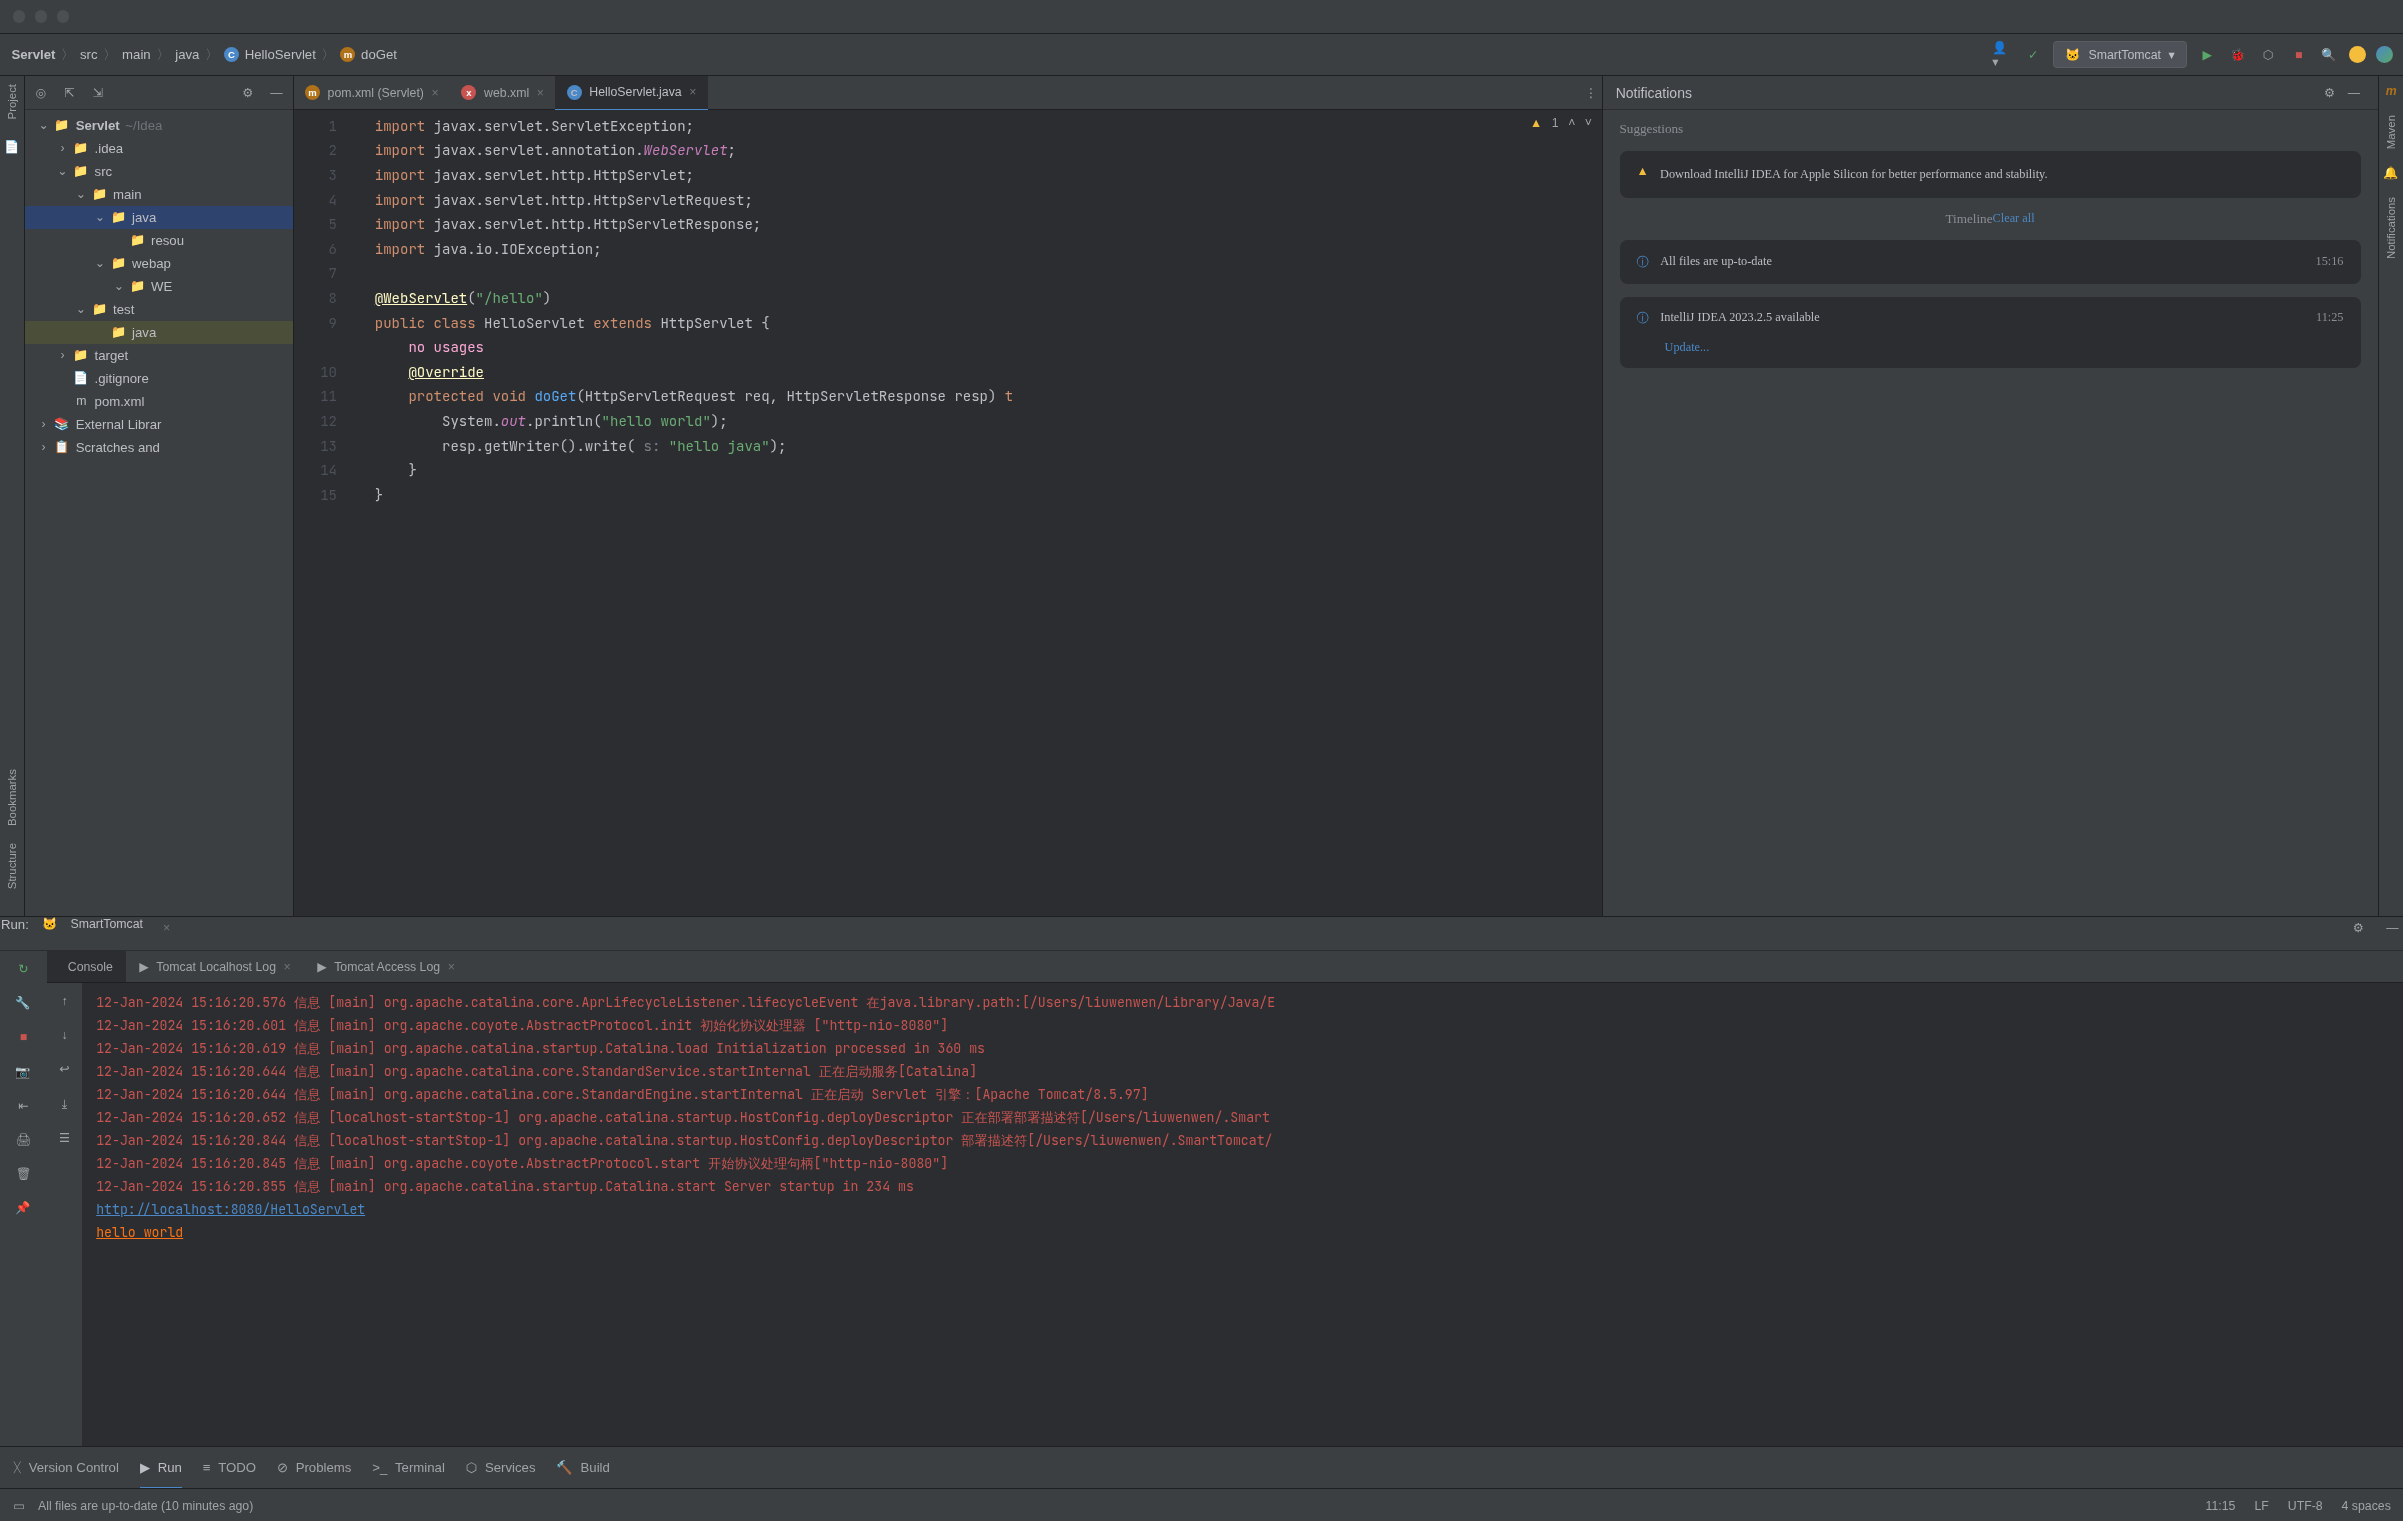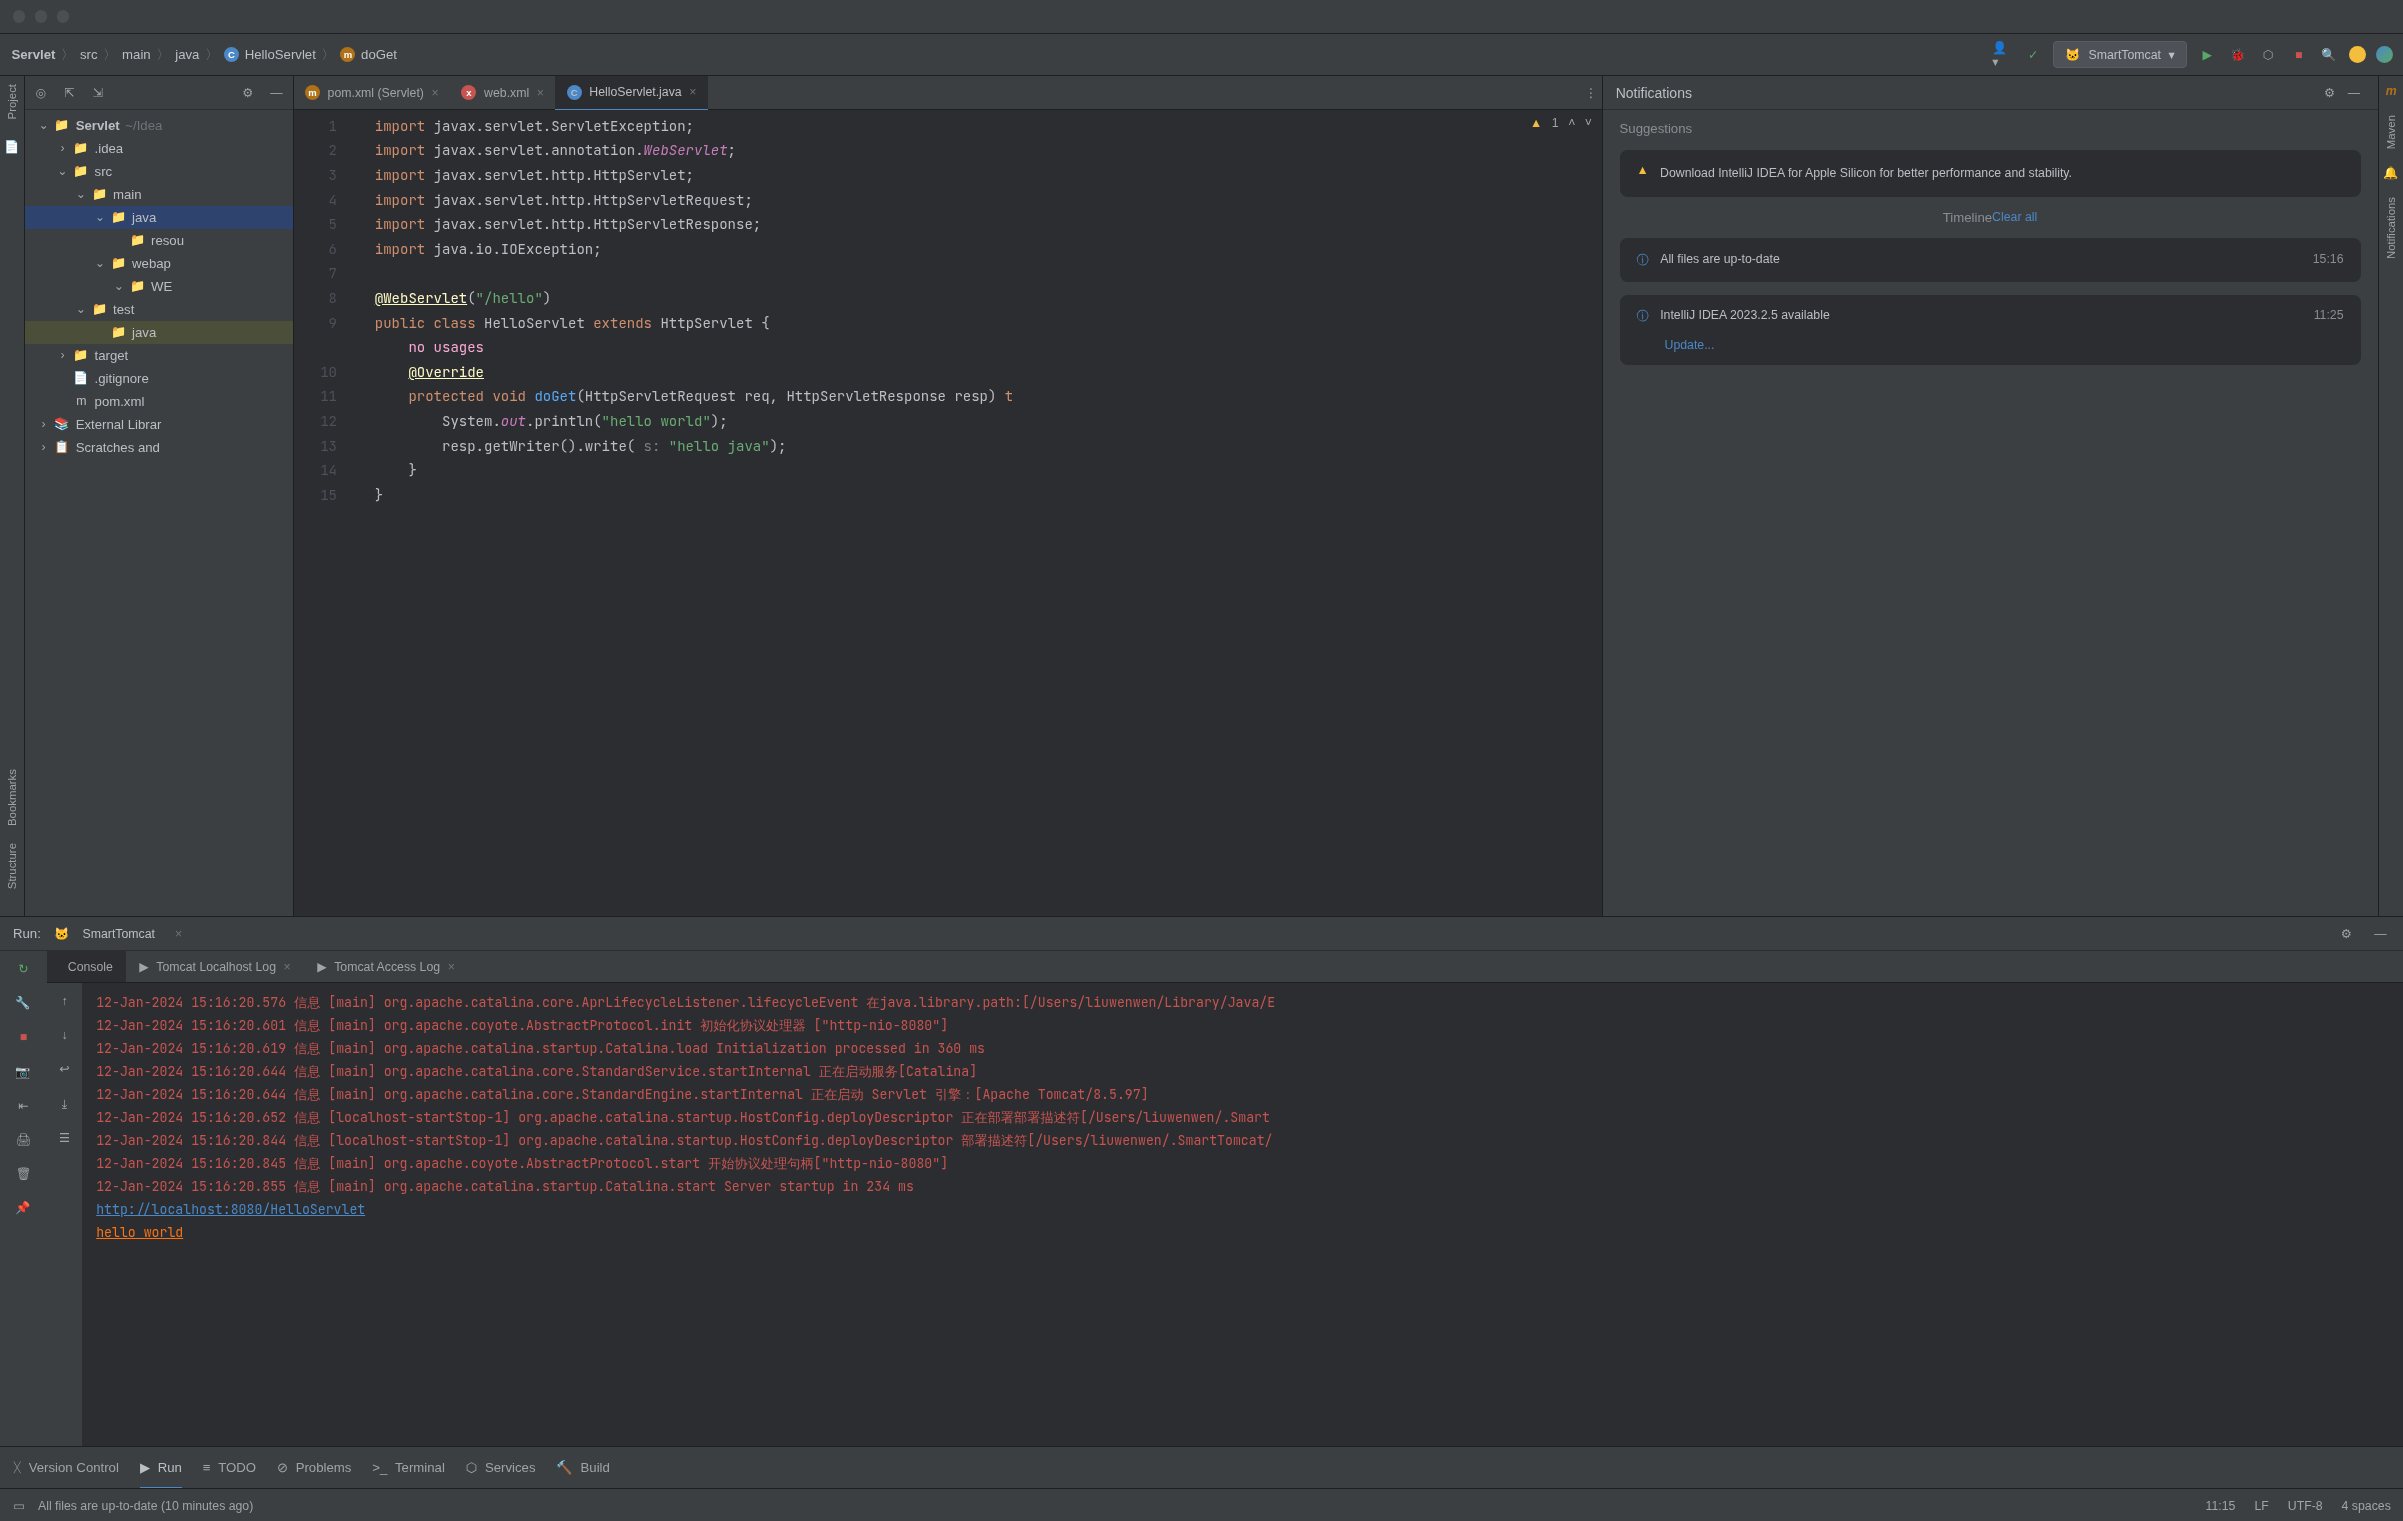--- a/index.html
+++ b/index.html
@@ -146,21 +146,21 @@
   flex-direction: column;
 }
 .notif-header {
   height: 34px;
   display: flex;
   align-items: center;
   padding: 0 13.2px;
   justify-content: space-between;
   border-bottom: 0.9px solid #2b2d30;
 }
-.notif-body { padding: 11.4px 17px; display: flex; flex-direction: column; gap: 13.2px; }
+.notif-body { padding: 11.4px 17px; display: flex; flex-direction: column; gap: 13.2px; font-family: Liberation Serif, serif; }
 .notif-section-label { color: #8a8d93; font-size: 13.2px; }
 .notif-card {
   background: #2b2d30;
   border-radius: 7.6px;
   padding: 13.2px 17px;
 }
 .notif-card .row1 { display: flex; gap: 11.4px; }
 .notif-actions { margin-top: 13.2px; display: flex; gap: 19px; padding-left: 28px; }
 .btn { background: #4e5157; border: 0.9px solid #5a5d63; border-radius: 3.8px; padding: 5.7px 15px; color: #bcbec4; }
 .link { color: #4a88c7; }
@@ -170,21 +170,21 @@
 
 .right-stripe { width: 26.5px; background: #3c3f41; display: flex; flex-direction: column; align-items: center; padding-top: 7.6px; gap: 17px; border-left: 0.9px solid #1e1f22; }
 
 .bottom-panel {
   height: 530px;
   background: #3c3f41;
   border-top: 0.9px solid #1e1f22;
   display: flex;
   flex-direction: column;
 }
-.bp-header { height: 34px; display: flex; align-items: center; padding: 0 13px; gap: 13.2px; border-bottom: 0.9px solid #2b2d30; }
+.bp-header { height: 34px; display: flex; padding: 0 1px; gap: 13.2px; border-bottom: 0.9px solid #2b2d30; }
 .bp-run-label { color: #bcbec4; font-size: 13.2px; }
 .bp-tabs { height: 32px; display: flex; padding-left: 47px; border-bottom: 0.9px solid #1e1f22; }
 .bp-tab { padding: 0 13.2px; display: flex; align-items: center; gap: 7.6px; color: #a0a3a7; }
 .bp-tab.active { background: #2b2d30; }
 .bp-left-tools { width: 47px; background: #3c3f41; display: flex; flex-direction: column; align-items: center; padding-top: 7.6px; gap: 13.2px; }
 .bp-left-tools2 { width: 36px; background: #3c3f41; display: flex; flex-direction: column; align-items: center; padding-top: 7.6px; gap: 13.2px; border-right: 0.9px solid #2b2d30; }
 .console {
   flex: 1;
   background: #2b2d30;
   font-family: "JetBrains Mono", Menlo, monospace;

